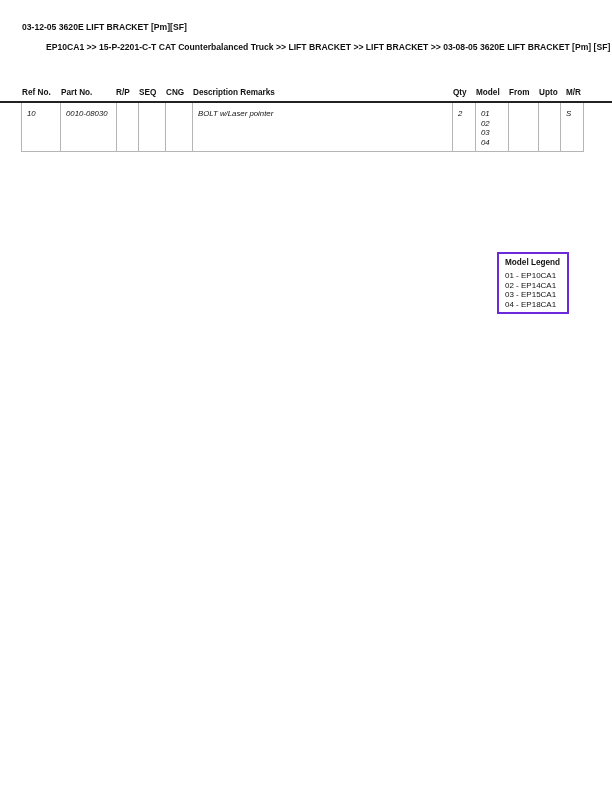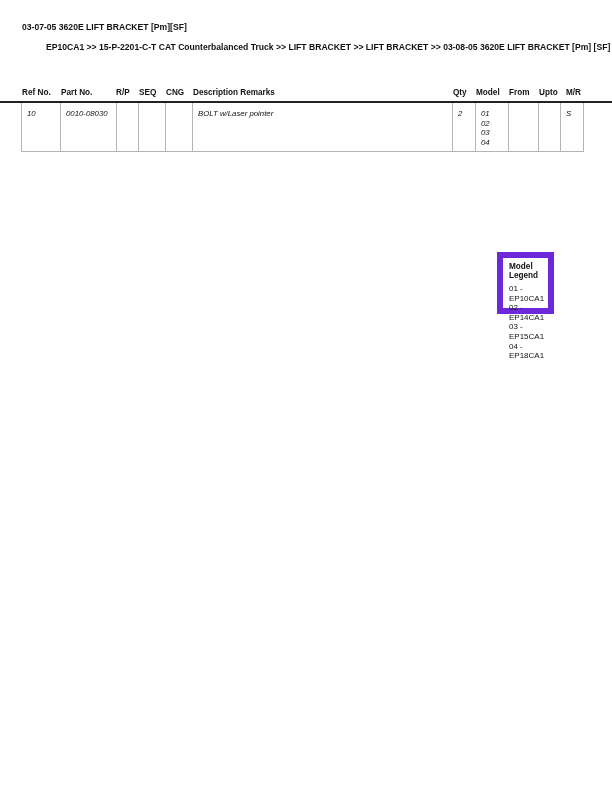--- a/index.html
+++ b/index.html
@@ -7,29 +7,29 @@
          font-family:"Liberation Sans", sans-serif; color:#111; }
   .title { position:absolute; left:22px; top:22px; font-size:8.6px; font-weight:bold; }
   .crumb { position:absolute; left:22px; top:42px; width:580px; font-size:8.6px; font-weight:bold; line-height:11px;padding-left:24px; }
   .hdr { position:absolute; top:88px; font-size:8.2px; font-weight:bold; white-space:nowrap; }
   .rule { position:absolute; left:0; top:101px; width:612px; height:2px; background:#222; }
   table.parts { position:absolute; left:21px; top:103px; border-collapse:collapse;
                 font-size:7.8px; table-layout:fixed; }
   table.parts td { border:1px solid #b5b5b5; vertical-align:top; padding:4px 5px 0 5px;
                    height:42px; line-height:9.6px;font-style:italic; }
   table.parts tr:first-child td { border-top:none; height:42px; padding-top:6px; }
-  .legend { position:absolute; left:497px; top:252px; width:57px; height:62px;
-            border:6px solid #6d28d9; font-size:8px; padding:4px 5px 0 6px; box-sizing:border-box; }
+  .legend { position:absolute; left:497px; top:252px; width:72px; height:62px;
+            border:2px solid #6d28d9; font-size:8px; padding:4px 5px 0 6px; box-sizing:border-box; }
   .legend .lt { font-weight:bold; font-size:8.2px; margin-bottom:4px; }
   .legend .li { line-height:9.6px; }
 </style>
 </head>
 <body>
 
-<div class="title">03-07-05 3620E LIFT BRACKET [Pm][SF]</div>
+<div class="title">03-12-05 3620E LIFT BRACKET [Pm][SF]</div>
 <div class="crumb">EP10CA1 &gt;&gt; 15-P-2201-C-T CAT Counterbalanced Truck &gt;&gt; LIFT BRACKET &gt;&gt; LIFT BRACKET &gt;&gt; 03-08-05 3620E LIFT BRACKET [Pm] [SF]</div>
 
 <div class="hdr" style="left:22px">Ref No.</div>
 <div class="hdr" style="left:61px">Part No.</div>
 <div class="hdr" style="left:116px">R/P</div>
 <div class="hdr" style="left:139px">SEQ</div>
 <div class="hdr" style="left:166px">CNG</div>
 <div class="hdr" style="left:193px">Description Remarks</div>
 <div class="hdr" style="left:453px">Qty</div>
 <div class="hdr" style="left:476px">Model</div>

